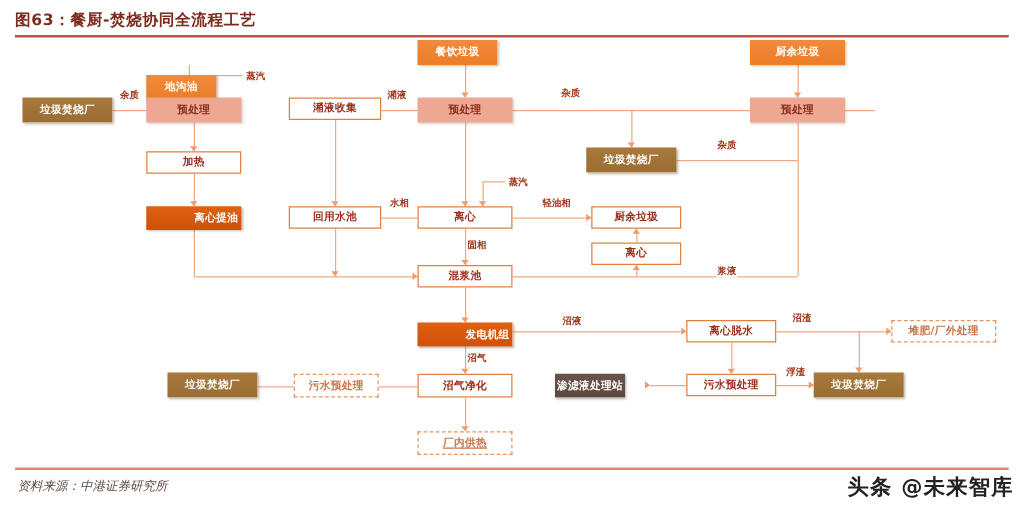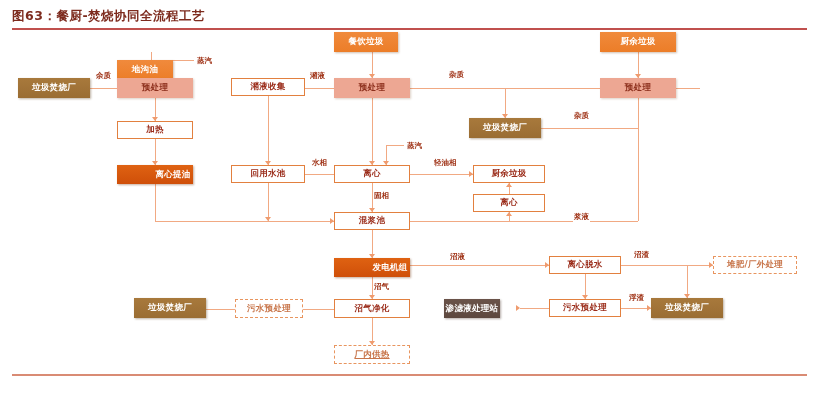--- a/index.html
+++ b/index.html
@@ -229,13 +229,15 @@
         <div class="elab" style="left: 373px; top: 161px;">固相</div>
         <div class="elab" style="left: 573px; top: 182px;">浆液</div>
         <div class="elab" style="left: 449px; top: 222px;">沼液</div>
         <div class="elab" style="left: 373px; top: 252px;">沼气</div>
         <div class="elab" style="left: 633px; top: 220px;">沼渣</div>
         <div class="elab" style="left: 628px; top: 263px;">浮渣</div>
       </div>
   </div>
 
   <div class="rule-bottom"></div>
+  <div class="source">资料来源：中港证券研究所</div>
+  <div class="watermark">头条 @未来智库</div>
 </div>
 
 </body></html>

